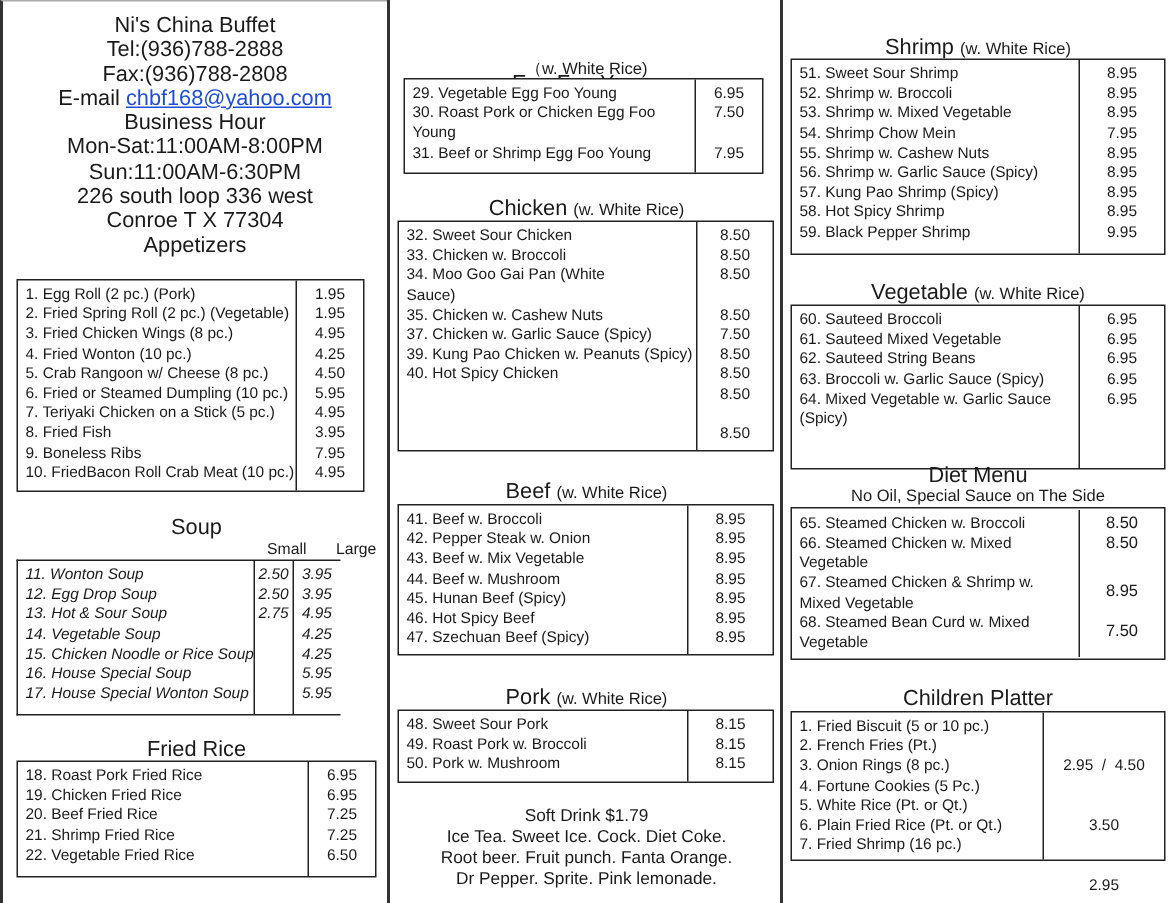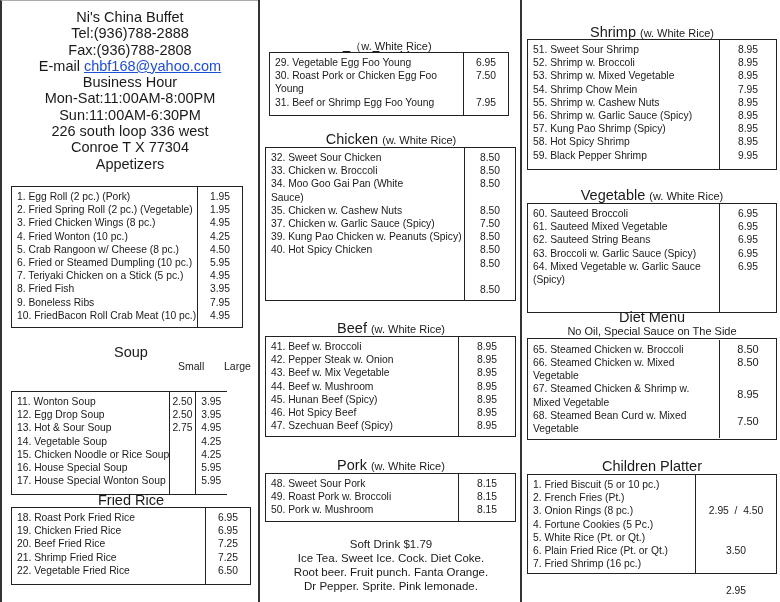--- a/index.html
+++ b/index.html
@@ -84,21 +84,21 @@
       <div class="pcell">4.95</div>
       <div class="pcell">3.95</div>
       <div class="pcell">7.95</div>
       <div class="pcell">4.95</div>
     </div>
   </div>
 
   <div class="abs sec-title" style="left:0; width:258px; top:343px;">Soup</div>
   <div class="abs soup-hdr" style="left:176px; top:359px;">Small</div>
   <div class="abs soup-hdr" style="left:222px; top:359px;">Large</div>
-  <div class="box" style="left:9px; top:390px; width:216px; height:104px; border-right:none;">
+  <div class="box" style="left:9px; top:372px; width:216px; height:104px; border-right:none;font-style:italic;">
     <div class="names">
       <div class="row">11. Wonton Soup</div>
       <div class="row">12. Egg Drop Soup</div>
       <div class="row">13. Hot &amp; Sour Soup</div>
       <div class="row">14. Vegetable Soup</div>
       <div class="row">15. Chicken Noodle or Rice Soup</div>
       <div class="row">16. House Special Soup</div>
       <div class="row">17. House Special Wonton Soup</div>
     </div>
     <div class="prices" style="width:34px;">

